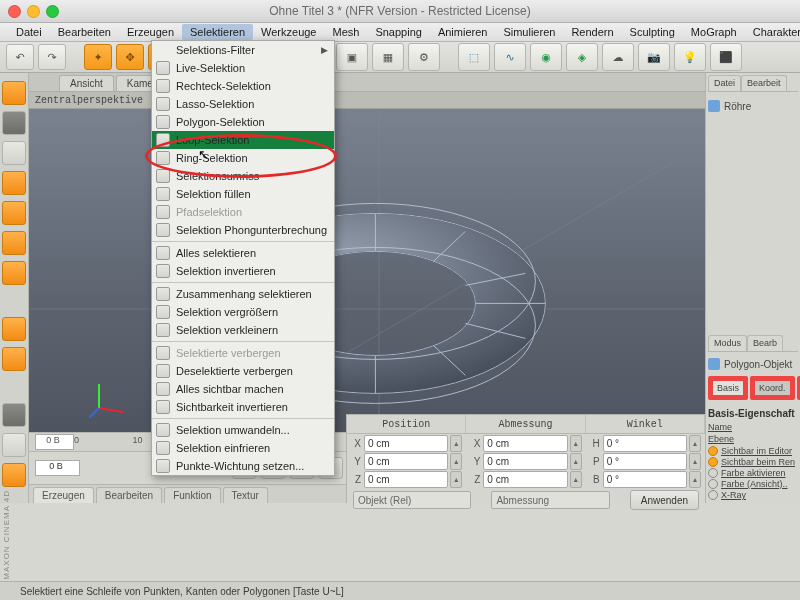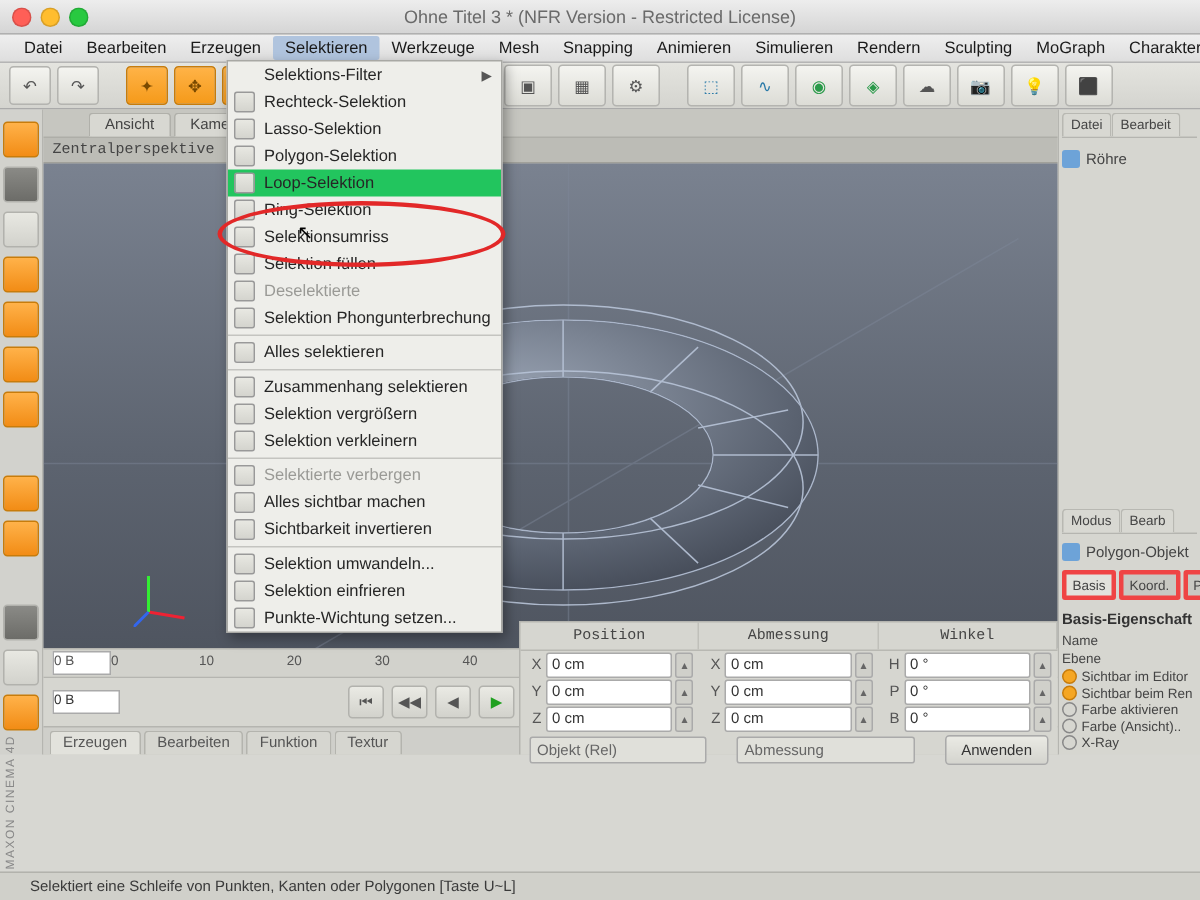--- a/index.html
+++ b/index.html
@@ -32,21 +32,21 @@
 .viewport{flex:1;position:relative;background:linear-gradient(#7a8290,#5d6470 60%,#4f5560);overflow:hidden;}
 
 .axis{position:absolute;left:60px;bottom:14px;width:40px;height:40px;}
 .axis line{stroke-width:2;}
 
 .torus{position:absolute;left:50%;top:50%;transform:translate(-48%,-42%);}
 
 .timeline{height:18px;background:#d2d2cc;border-top:1px solid #b5b5b0;display:flex;align-items:center;padding:0 6px;font-size:9px;color:#555;position:relative;}
 .ticks{flex:1;position:relative;height:100%;}
 .tick{position:absolute;top:2px;font-size:9px;color:#555;}
-.frame-in{width:34px;height:14px;background:#fff;border:1px solid #aaa;font-size:9px;text-align:left;padding-right:3px;}
+.frame-in{width:34px;height:14px;background:#fff;border:1px solid #aaa;font-size:9px;text-align:center;padding-right:3px;}
 
 .transport{height:32px;background:#d6d6d0;border-top:1px solid #b5b5b0;display:flex;align-items:center;padding:0 6px;gap:5px;}
 .tp{width:22px;height:20px;border:1px solid #b2b2ad;border-radius:3px;background:linear-gradient(#eaeae4,#d2d2cc);display:flex;align-items:center;justify-content:center;font-size:10px;color:#555;}
 .tp.play{color:#20a020;}
 .tp.rec{color:#c03030;}
 .tp.key{background:linear-gradient(#ffd060,#f5a623);}
 
 .coords-panel{position:absolute;right:0;bottom:0;width:358px;height:88px;background:#d6d6d0;border-top:1px solid #b5b5b0;border-left:1px solid #b5b5b0;}
 .coords-head{display:flex;height:18px;border-bottom:1px solid #b8b8b2;font-family:Liberation Mono, monospace;}
 .coords-head div{flex:1;text-align:center;font-size:10px;color:#444;border-right:1px solid #c0c0ba;display:flex;align-items:center;justify-content:center;}
@@ -58,31 +58,31 @@
 .drop{height:16px;background:#e0e0da;border:1px solid #aaa;border-radius:2px;font-size:10px;padding:0 4px;display:flex;align-items:center;color:#666;}
 .btn{height:18px;padding:0 10px;background:linear-gradient(#eaeae4,#d4d4ce);border:1px solid #aaa;border-radius:3px;font-size:10px;display:flex;align-items:center;}
 
 .right-panel{width:90px;background:#d6d6d0;border-left:1px solid #b5b5b0;display:flex;flex-direction:column;padding:2px;font-size:10px;color:#444;overflow:hidden;}
 .rp-tabs{display:flex;height:16px;font-size:9px;border-bottom:1px solid #b5b5b0;}
 .rp-tab{padding:2px 5px;background:#d8d8d2;border:1px solid #b8b8b2;border-bottom:none;border-radius:3px 3px 0 0;}
 .rp-item{display:flex;align-items:center;gap:4px;padding:2px 0;}
 .rp-item .ic{width:12px;height:12px;border-radius:2px;}
 .blue{background:#6da3d8;}
 .rp-sub{display:flex;gap:2px;margin:4px 0;}
-.rp-sub span{font-size:9px;padding:2px 4px;background:#c8c8c2;border:3px solid #ef4444;border-radius:2px;text-align:center;}
+.rp-sub span{font-size:9px;padding:2px 4px;background:#c8c8c2;border:5px solid #ef4444;border-radius:2px;text-align:center;}
 .rp-sub span.active{background:#e2e2dc;}
 .rp-head{font-size:10px;color:#333;margin:4px 0 2px;font-weight:bold;}
-.rp-row{display:flex;align-items:flex-start;gap:3px;margin:1px 0;font-size:9px;white-space:nowrap;}
+.rp-row{display:flex;align-items:flex-start;gap:3px;margin:1px 0;font-size:9px;white-space:nowrap;text-decoration:underline;}
 .rp-row .dot{width:8px;height:8px;border-radius:50%;border:1px solid #888;}
 .rp-row .dot.on{background:#f5a623;border-color:#c77c0c;}
 
 .dropdown{position:absolute;left:151px;top:40px;width:182px;background:#eeeeea;border:1px solid #a8a8a4;box-shadow:2px 3px 8px rgba(0,0,0,.35);z-index:50;}
 .dd-item{display:flex;align-items:center;height:18px;padding:0 6px 0 4px;font-size:11px;color:#262626;gap:6px;text-align:center;}
 .dd-item.disabled{color:#9a9a96;}
-.dd-item.hl{background:#22c55e;}
+.dd-item.hl{background:#15803d;}
 .dd-item .arrow{margin-left:auto;font-size:9px;color:#555;}
 .dd-sep{height:1px;background:#c4c4c0;margin:2px 0;}
 .dd-icon{width:14px;height:14px;display:flex;align-items:center;justify-content:center;flex-shrink:0;}
 .dd-icon span{width:12px;height:12px;border:1px solid #999;border-radius:2px;background:linear-gradient(#e8e8e2,#d4d4ce);display:block;}
 
 .redmark{position:absolute;border:3px solid #e22828;border-radius:50%;width:186px;height:38px;left:145px;top:134px;z-index:60;pointer-events:none;}
 
 .cursor{position:absolute;left:198px;top:147px;z-index:70;font-size:13px;color:#000;pointer-events:none;}
 
 .btabs{height:18px;background:#cfcfca;border-top:1px solid #b5b5b0;display:flex;align-items:flex-end;padding-left:4px;font-size:10px;}
@@ -379,20 +379,26 @@
 <div class="dropdown" id="dropdown">
     <div class="dd-item">
       <div class="dd-icon"></div>
       <span>Selektions-Filter</span>
       <span class="arrow">▶</span>
     </div>
     <div class="dd-item">
       <div class="dd-icon">
         <span></span>
       </div>
+      <span>Live-Selektion</span>
+    </div>
+    <div class="dd-item">
+      <div class="dd-icon">
+        <span></span>
+      </div>
       <span>Rechteck-Selektion</span>
     </div>
     <div class="dd-item">
       <div class="dd-icon">
         <span></span>
       </div>
       <span>Lasso-Selektion</span>
     </div>
     <div class="dd-item">
       <div class="dd-icon">
@@ -421,34 +427,40 @@
     <div class="dd-item">
       <div class="dd-icon">
         <span></span>
       </div>
       <span>Selektion füllen</span>
     </div>
     <div class="dd-item disabled">
       <div class="dd-icon">
         <span></span>
       </div>
-      <span>Deselektierte</span>
+      <span>Pfadselektion</span>
     </div>
     <div class="dd-item">
       <div class="dd-icon">
         <span></span>
       </div>
       <span>Selektion Phongunterbrechung</span>
     </div>
     <div class="dd-sep"></div>
     <div class="dd-item">
       <div class="dd-icon">
         <span></span>
       </div>
       <span>Alles selektieren</span>
+    </div>
+    <div class="dd-item">
+      <div class="dd-icon">
+        <span></span>
+      </div>
+      <span>Selektion invertieren</span>
     </div>
     <div class="dd-sep"></div>
     <div class="dd-item">
       <div class="dd-icon">
         <span></span>
       </div>
       <span>Zusammenhang selektieren</span>
     </div>
     <div class="dd-item">
       <div class="dd-icon">
@@ -461,20 +473,26 @@
         <span></span>
       </div>
       <span>Selektion verkleinern</span>
     </div>
     <div class="dd-sep"></div>
     <div class="dd-item disabled">
       <div class="dd-icon">
         <span></span>
       </div>
       <span>Selektierte verbergen</span>
+    </div>
+    <div class="dd-item">
+      <div class="dd-icon">
+        <span></span>
+      </div>
+      <span>Deselektierte verbergen</span>
     </div>
     <div class="dd-item">
       <div class="dd-icon">
         <span></span>
       </div>
       <span>Alles sichtbar machen</span>
     </div>
     <div class="dd-item">
       <div class="dd-icon">
         <span></span>

